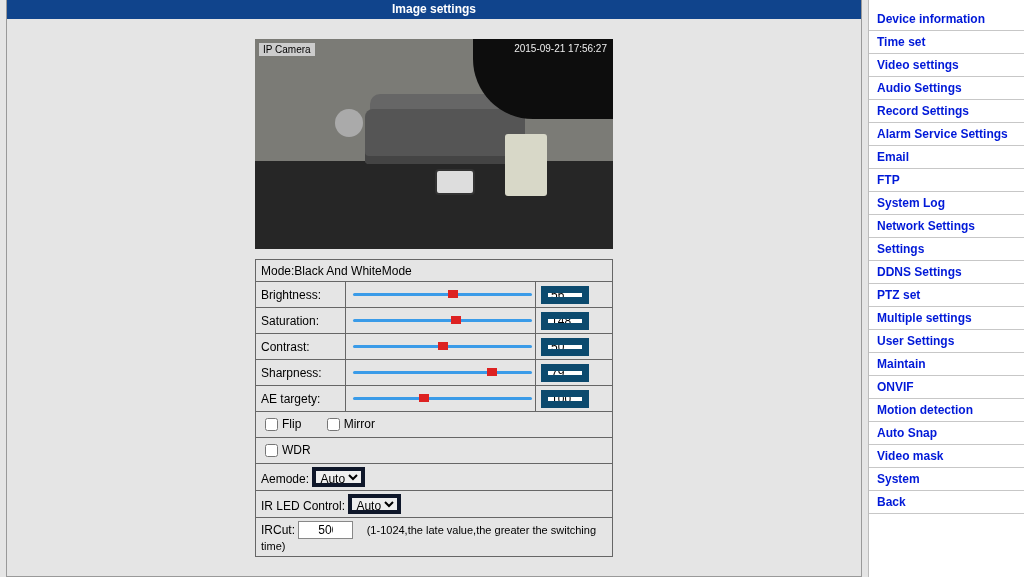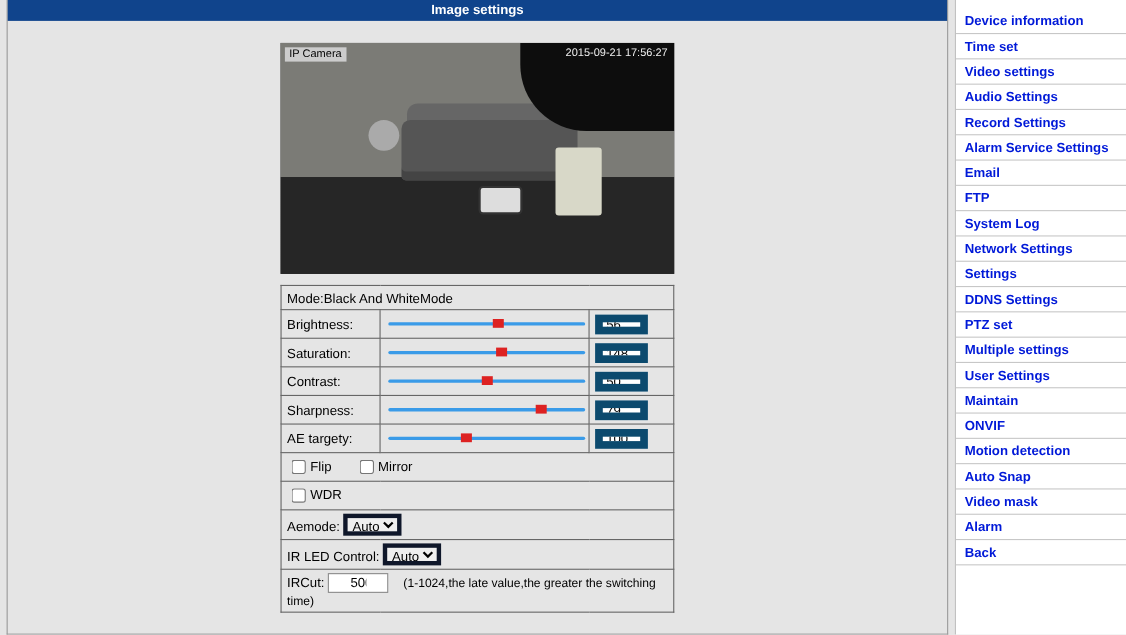--- a/index.html
+++ b/index.html
@@ -261,17 +261,17 @@
     <div class="nav-item">Settings</div>
     <div class="nav-item">DDNS Settings</div>
     <div class="nav-item">PTZ set</div>
     <div class="nav-item">Multiple settings</div>
     <div class="nav-item">User Settings</div>
     <div class="nav-item">Maintain</div>
     <div class="nav-item">ONVIF</div>
     <div class="nav-item">Motion detection</div>
     <div class="nav-item">Auto Snap</div>
     <div class="nav-item">Video mask</div>
-    <div class="nav-item">Alarm</div>
+    <div class="nav-item">System</div>
     <div class="nav-item">Back</div>
   </div>
 
 </div>
 
 </body></html>

